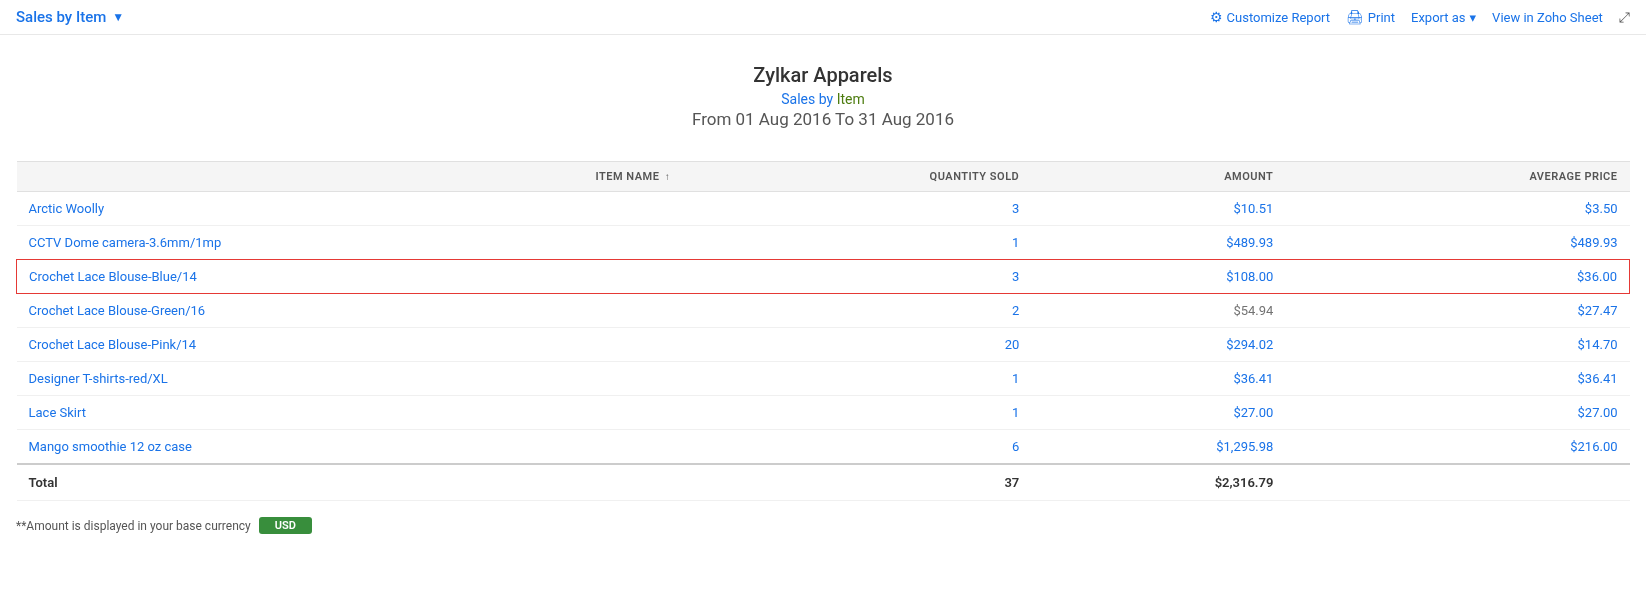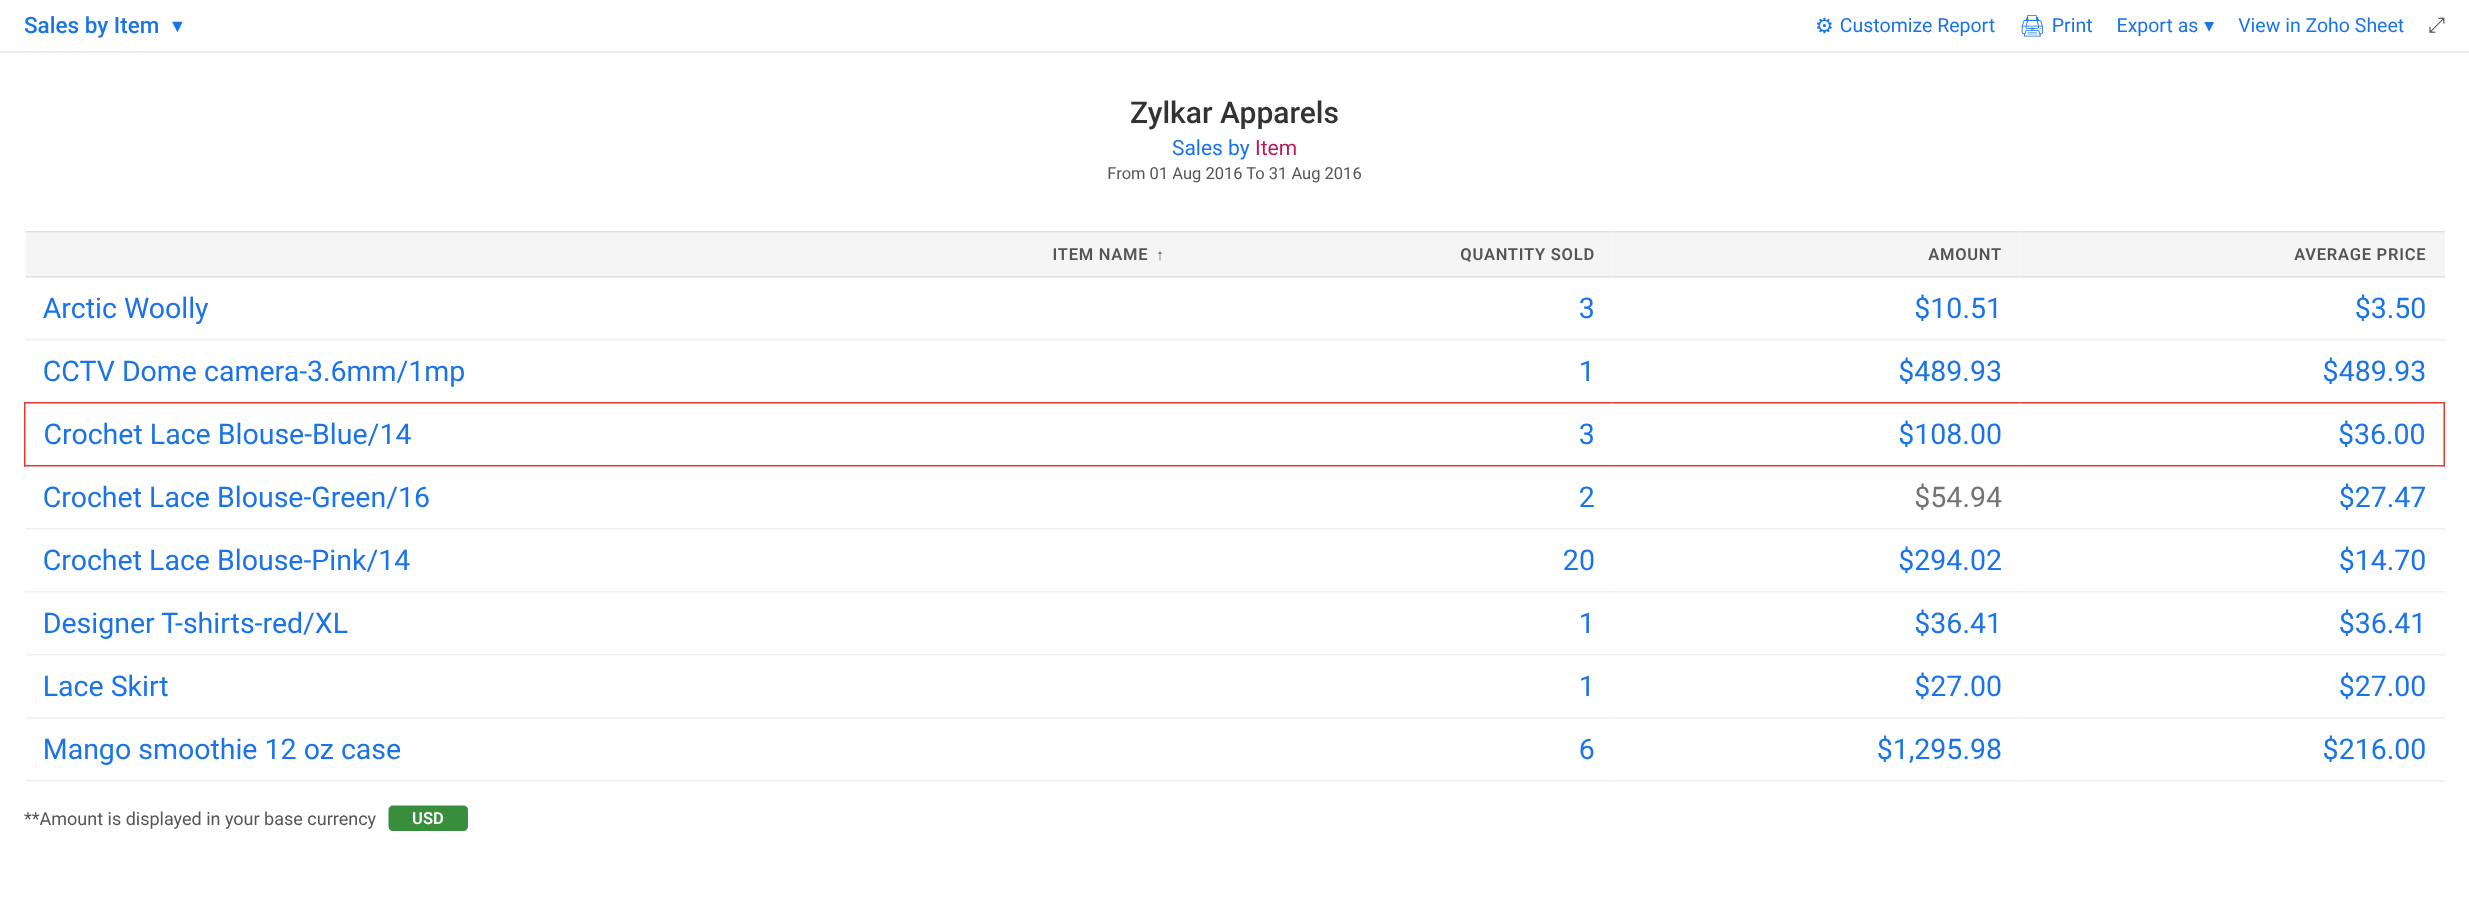--- a/index.html
+++ b/index.html
@@ -69,21 +69,21 @@
     }
     .report-name {
       font-size: 14px;
       color: #333;
       margin-bottom: 2px;
     }
     .report-name span {
       color: #1a73e8;
     }
     .date-range {
-      font-size: 11px;
+      font-size: 17px;
       color: #555;
     }
 
     
     .table-container {
       padding: 0 16px;
       margin-top: 16px;
     }
     table {
       width: 100%;
@@ -106,21 +106,21 @@
       text-align: right;
     }
     thead th:not(:first-child) {
       text-align: right;
     }
     tbody tr {
       border-bottom: 1px solid #f0f0f0;
     }
     tbody td {
       padding: 9px 12px;
-      font-size: 19px;
+      font-size: 13px;
     }
     tbody td:first-child {
       text-align: left;
     }
     tbody td:not(:first-child) {
       text-align: right;
     }
     .item-link {
       color: #1a73e8;
       text-decoration: none;
@@ -197,21 +197,21 @@
     <a class="action-link">
       <span>View in Zoho Sheet</span>
     </a>
     <span class="expand-icon">⤢</span>
   </div>
 </div>
 
 <div class="report-header">
   <div class="company-name">Zylkar Apparels</div>
   <div class="report-name">
-    <span>Sales by </span><span style="color:#be185d">Item</span>
+    <span>Sales by </span><span style="color:#4d7c0f">Item</span>
   </div>
   <div class="date-range">From 01 Aug 2016 To 31 Aug 2016</div>
 </div>
 
 <div class="table-container">
   <table>
     <thead>
       <tr>
         <th style="cursor:pointer">
           <span>ITEM NAME</span>
@@ -270,20 +270,26 @@
           <td><span class="amount-link" style="color:#1a73e8">1</span></td>
           <td><span class="amount-link" style="color:#1a73e8">$27.00</span></td>
           <td><span class="amount-link" style="color:#1a73e8">$27.00</span></td>
         </tr>
         <tr>
           <td><a class="item-link">Mango smoothie 12 oz case</a></td>
           <td><span class="amount-link" style="color:#1a73e8">6</span></td>
           <td><span class="amount-link" style="color:#1a73e8">$1,295.98</span></td>
           <td><span class="amount-link" style="color:#1a73e8">$216.00</span></td>
         </tr>
+        <tr class="total-row">
+          <td>Total</td>
+          <td>37</td>
+          <td>$2,316.79</td>
+          <td></td>
+        </tr>
       </tbody>
   </table>
 </div>
 
 <div class="footer">
   <span>**Amount is displayed in your base currency</span>
   <span class="usd-badge">USD</span>
 </div>
 
 </body></html>

